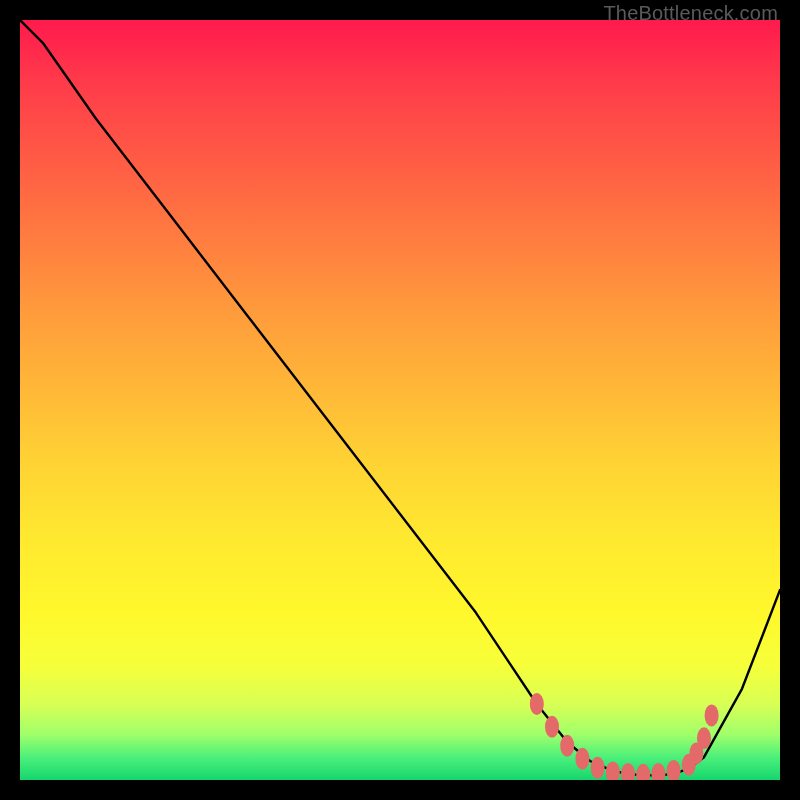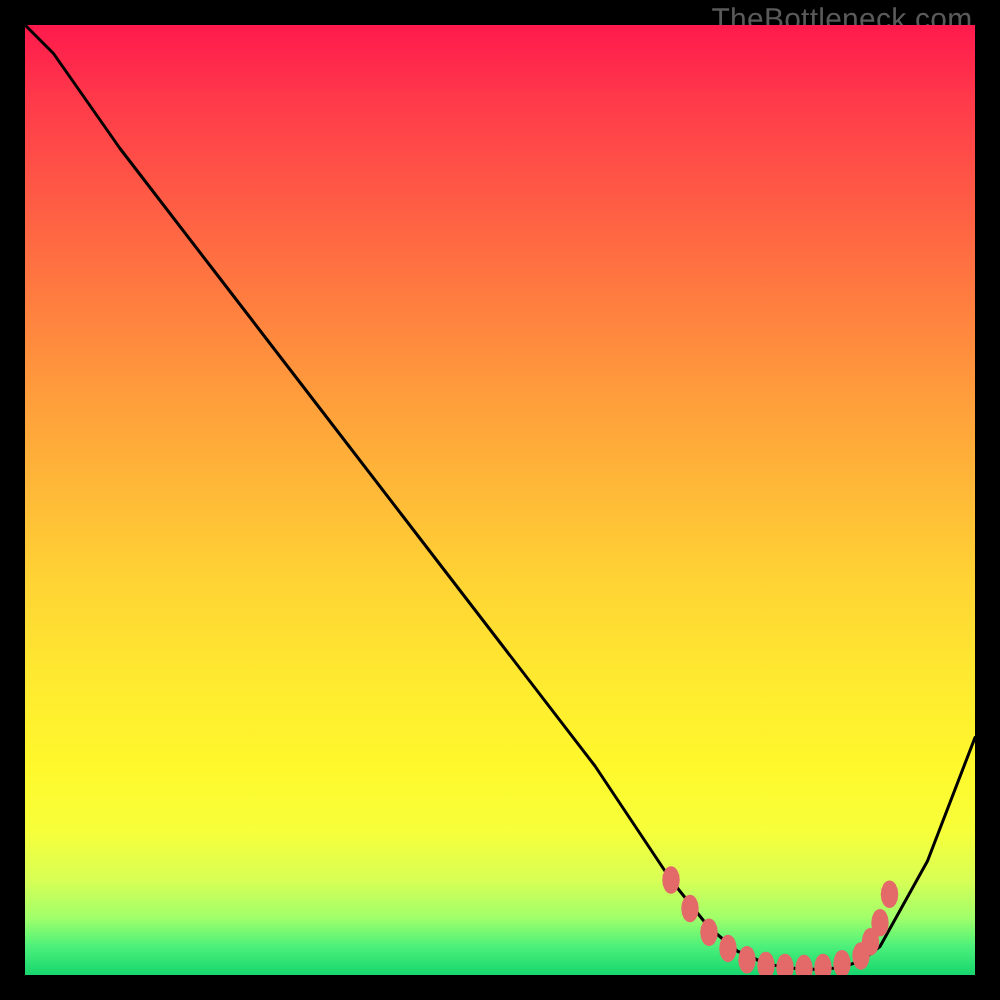--- a/index.html
+++ b/index.html
@@ -37,21 +37,21 @@
       #a0ff6a 94%,
       #4cf07a 97%,
       #16d66e 100%
     );
   }
   .attrib {
     position: absolute;
     top: 2px;
     right: 22px;
     font-family: Arial, Helvetica, sans-serif;
-    font-size: 24px;
+    font-size: 20px;
     color: #5a5a5a;
     letter-spacing: 0.2px;
     user-select: none;
   }
   svg.curve {
     position: absolute;
     left: 0;
     top: 0;
     width: 760px;
     height: 760px;

